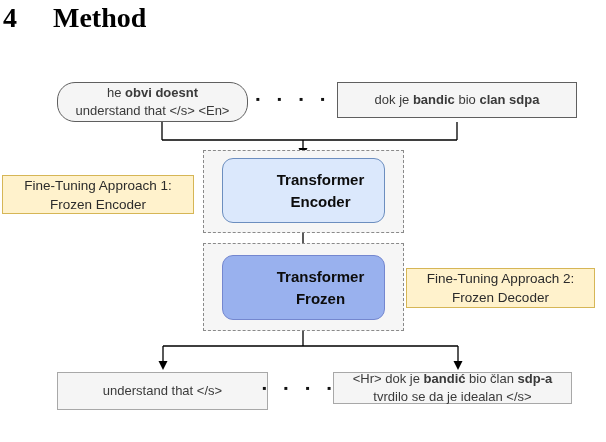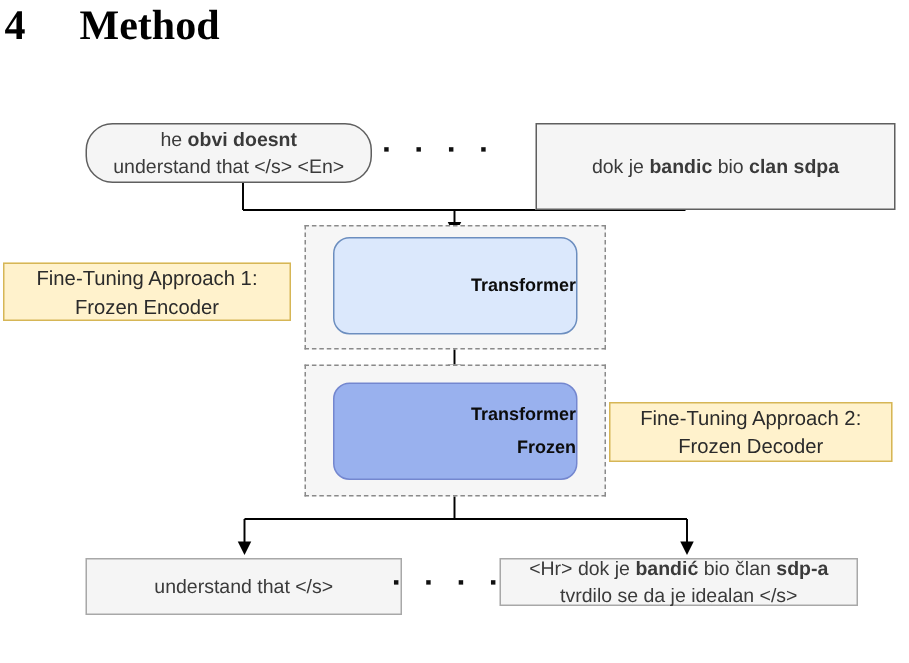--- a/index.html
+++ b/index.html
@@ -16,21 +16,21 @@
   .iobox.top{border:1px solid var(--io_box_stroke_top);}
   .iobox.bottom{border:1px solid var(--io_box_stroke_bottom);}
 
   .dots{position:absolute;text-align:center;font-size:12px;letter-spacing:7px;
         color:#101010;white-space:nowrap;}
 
   .container{position:absolute;background:var(--container_fill);
              border:1px dashed var(--container_stroke);box-sizing:border-box;}
 
   .block{position:absolute;border-radius:11px;display:flex;flex-direction:column;
-         justify-content:center;text-align:right;font-weight:bold;font-size:12px;
+         justify-content:center;text-align:center;font-weight:bold;font-size:15px;
          line-height:21.5px;color:#0c0c0c;box-sizing:border-box;padding-left:34px;}
   #encoder-block{background:var(--encoder_fill);border:1.5px solid var(--encoder_stroke);}
   #decoder-block{background:var(--decoder_fill);border:1.5px solid var(--decoder_stroke);}
 
   .note{position:absolute;background:var(--label_fill);border:1px solid var(--label_stroke);
         text-align:center;font-size:13.5px;line-height:19px;color:#2b2b2b;
         display:flex;flex-direction:column;justify-content:center;box-sizing:border-box;}
 
   svg.wires{position:absolute;left:0;top:0;pointer-events:none;}
   svg.wires path.line{fill:none;stroke:var(--line);stroke-width:1.3;}
@@ -56,27 +56,28 @@
     <path class="head" d="M453.5,361 L462.5,361 L458,370 Z"></path>
   </svg>
 
   <div class="iobox top" style="left:57px;top:82px;width:191px;height:40px;border-radius:18px;">
     <div><span>he </span><span style="font-weight: bold;">obvi doesnt</span></div>
     <div><span>understand that &lt;/s&gt; &lt;En&gt;</span></div>
   </div>
 
   <div class="dots" style="left:250px;top:92px;width:87px;">▪ ▪ ▪ ▪</div>
 
-  <div class="iobox top" style="left:337px;top:82px;width:240px;height:58px;margin-left:20px;">
+  <div class="iobox top" style="left:337px;top:82px;width:240px;height:36px;">
     <div><span>dok je </span><span style="font-weight: bold;">bandic</span><span> bio </span><span style="font-weight: bold;">clan sdpa</span></div>
   </div>
 
   <div class="container" style="left:203px;top:150px;width:201px;height:83px;"></div>
   <div class="block" id="encoder-block" style="left:222px;top:158px;width:163px;height:65px;">
     <div>Transformer</div>
+    <div>Encoder</div>
   </div>
 
   <div class="container" style="left:203px;top:243px;width:201px;height:88px;"></div>
   <div class="block" id="decoder-block" style="left:222px;top:255px;width:163px;height:65px;">
     <div>Transformer</div>
     <div>Frozen</div>
   </div>
 
   <div class="note" style="left:2px;top:175px;width:192px;height:39px;">
     <div>Fine-Tuning Approach 1:</div>

